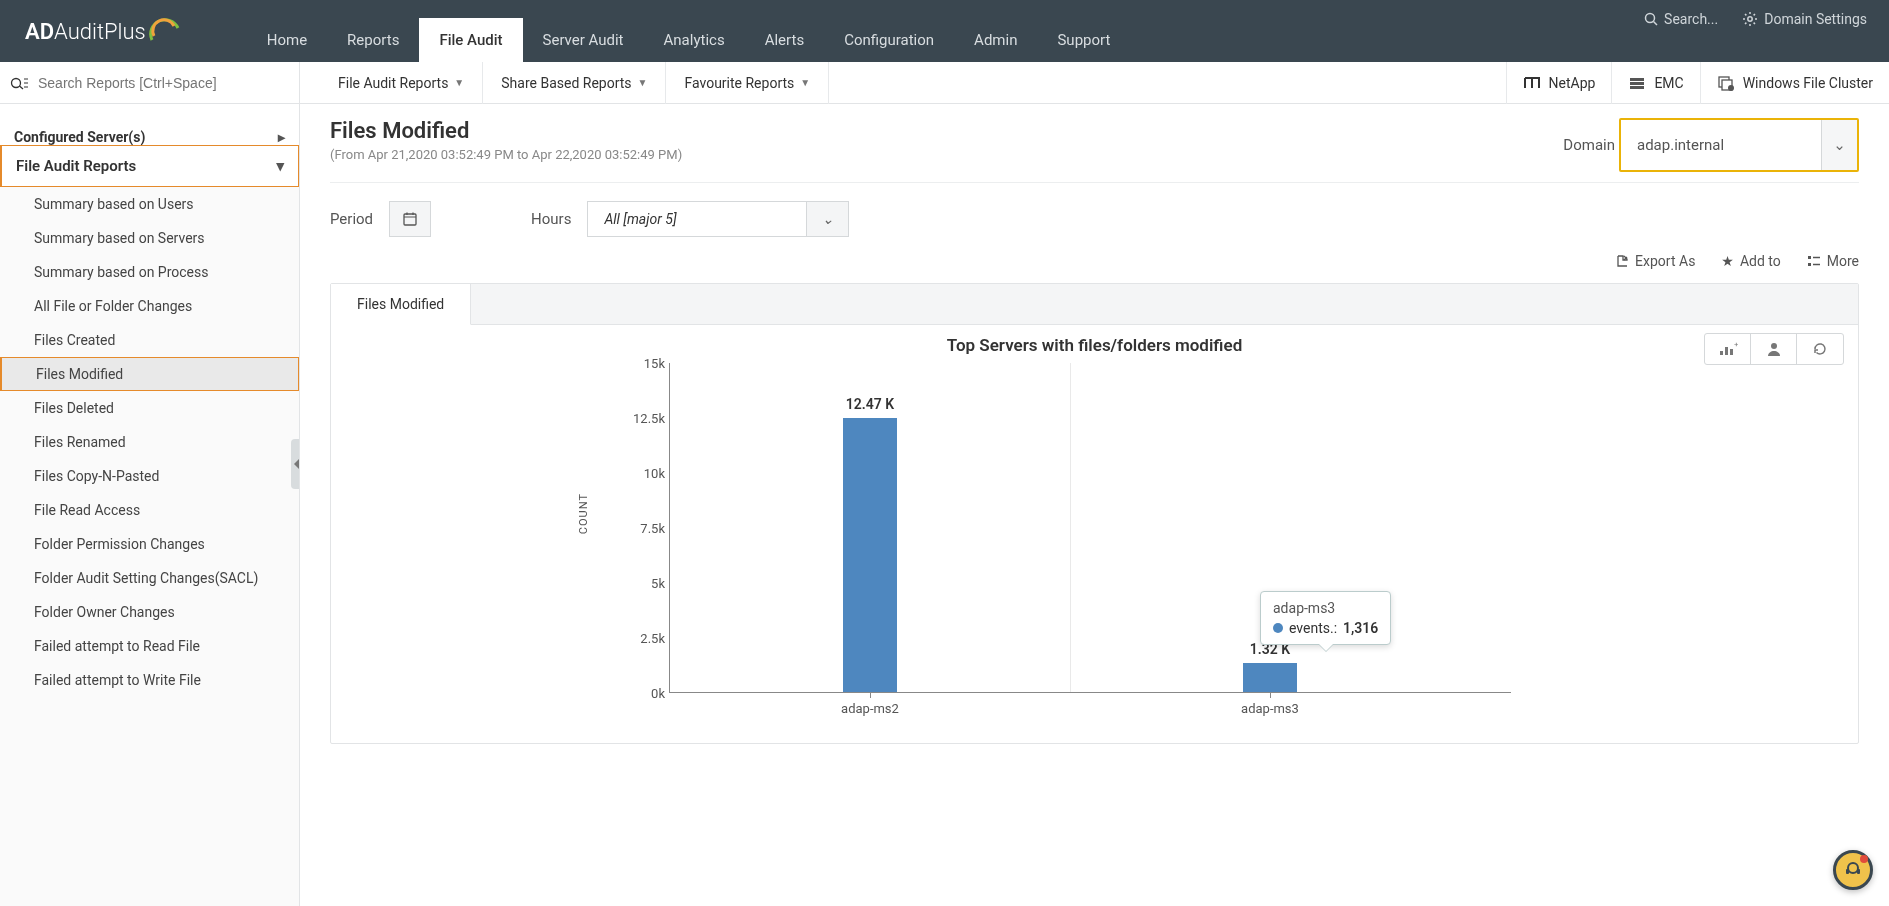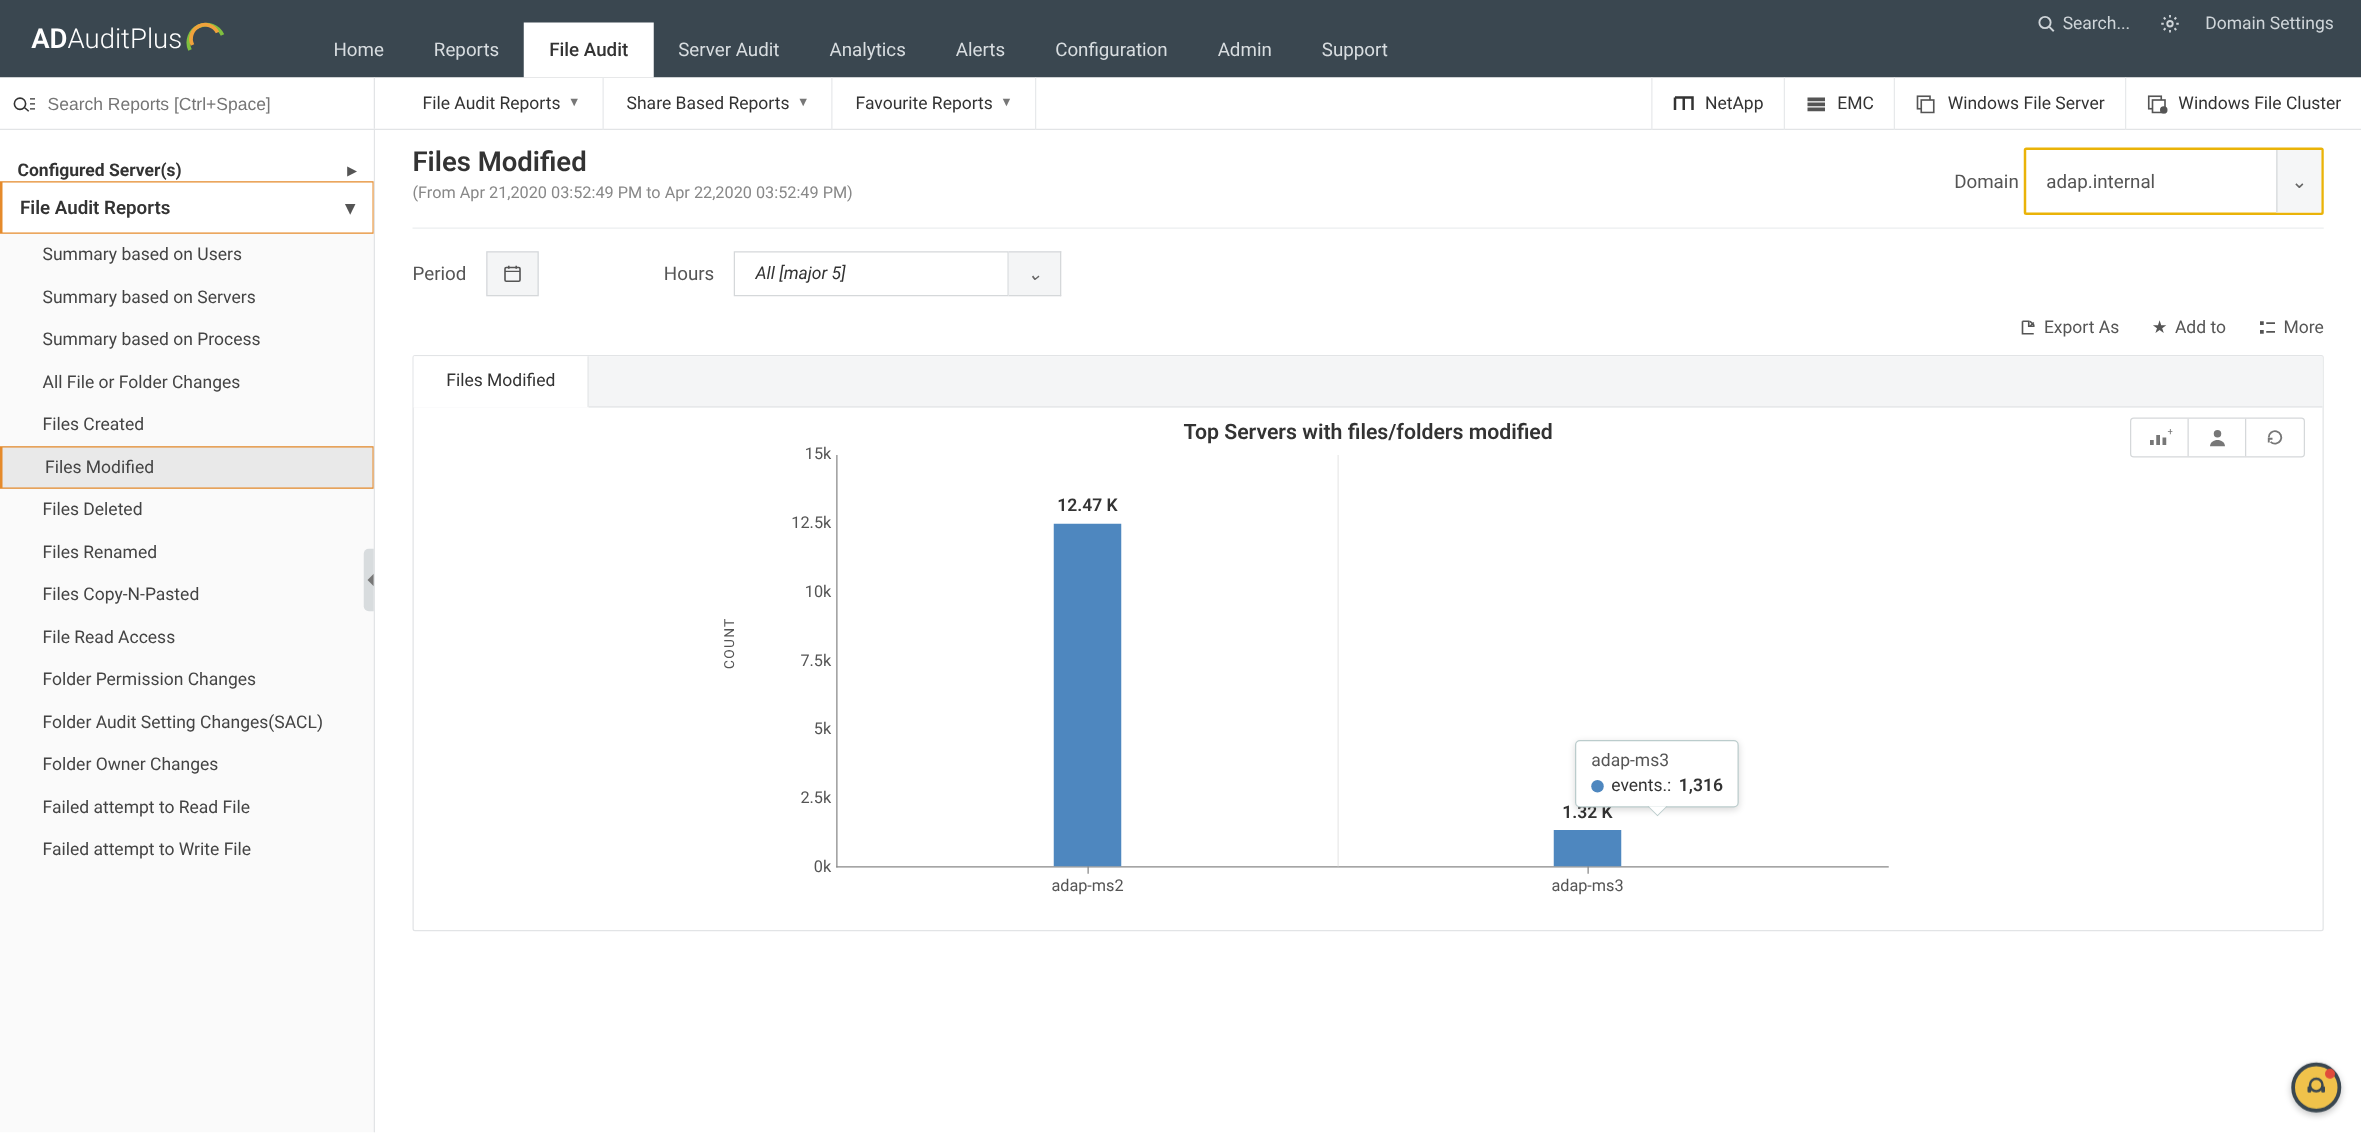--- a/index.html
+++ b/index.html
@@ -19,21 +19,21 @@
   
   .top-right { margin-left:auto; display:flex; flex-direction:column; align-items:flex-end; }
   .top-links { display:flex; align-items:center; height:24px; padding-right:12px; font-size:13px; color:#d8dde0; }
   .top-links .tl { padding: 0 14px; cursor:pointer; border-right:1px solid #4f5b63; height:22px; display:flex; align-items:center; }
   .top-links .tl:last-child { border-right:none; }
   .bell { position:relative; color:#f5c518; font-size:16px; }
   .bell .badge { position:absolute; top:-6px; right:-8px; background:#e14b3b; color:#fff; font-size:9px; padding:1px 4px; border-radius:6px; font-weight:bold; }
   .top-tools { display:flex; align-items:center; gap:8px; height:38px; padding-right:14px; }
   .search-box { display:flex; align-items:center; color:#cfd5d9; font-size:14px; padding: 4px 8px; cursor:pointer; }
   .search-box svg, .gear svg { margin-right:6px; }
-  .gear { display:flex; align-items:flex-start; color:#cfd5d9; font-size:14px; padding:4px 8px; cursor:pointer;gap:14px; }
+  .gear { display:flex; align-items:flex-start; color:#cfd5d9; font-size:14px; padding:4px 8px; cursor:pointer; }
   .avatar-btn { width:26px; height:26px; border-radius:50%; background:#6b7780; display:flex; align-items:center; justify-content:center; color:#cfd5d9; cursor:pointer; }
   .caret-down { display:inline-block; width:0; height:0; border-left:4px solid transparent; border-right:4px solid transparent; border-top:5px solid #cfd5d9; margin-left:4px; }
 
   
   .secondary-bar { height:42px; border-bottom:1px solid #e2e4e6; display:flex; align-items:stretch; background:#fff; }
   .sec-search-col { width:300px; border-right:1px solid #e2e4e6; display:flex; align-items:center; padding:0 10px; }
   .sec-search-col .magnify { color:#555; margin-right:10px; }
   .sec-search-input { border:none; outline:none; font-size:14px; color:#666; flex:1; }
   .sec-tabs { display:flex; align-items:center; padding-left:20px; flex:1; }
   .sec-tab { padding: 0 18px; height:42px; display:flex; align-items:center; cursor:pointer; font-size:14px; color:#333; border-right:1px solid #e7e9eb; }
@@ -197,29 +197,20 @@
       </div>
       <div class="sec-item">
         <span class="ico">
           <svg width="18" height="14" viewBox="0 0 18 14">
             <rect x="2" y="2" width="14" height="3" fill="#555"></rect>
             <rect x="2" y="6" width="14" height="3" fill="#555"></rect>
             <rect x="2" y="10" width="14" height="3" fill="#555"></rect>
           </svg>
         </span>
         <span>EMC</span>
-      </div>
-      <div class="sec-item">
-        <span class="ico">
-          <svg width="18" height="16" viewBox="0 0 18 16">
-            <rect x="2" y="2" width="10" height="10" fill="none" stroke="#555" stroke-width="1.3"></rect>
-            <rect x="5" y="5" width="10" height="10" fill="#fff" stroke="#555" stroke-width="1.3"></rect>
-          </svg>
-        </span>
-        <span>Windows File Server</span>
       </div>
       <div class="sec-item">
         <span class="ico">
           <svg width="18" height="16" viewBox="0 0 18 16">
             <rect x="2" y="2" width="10" height="10" fill="none" stroke="#555" stroke-width="1.3"></rect>
             <rect x="5" y="5" width="10" height="10" fill="#fff" stroke="#555" stroke-width="1.3"></rect>
             <circle cx="14" cy="13" r="3" fill="#555"></circle>
           </svg>
         </span>
         <span>Windows File Cluster</span>

